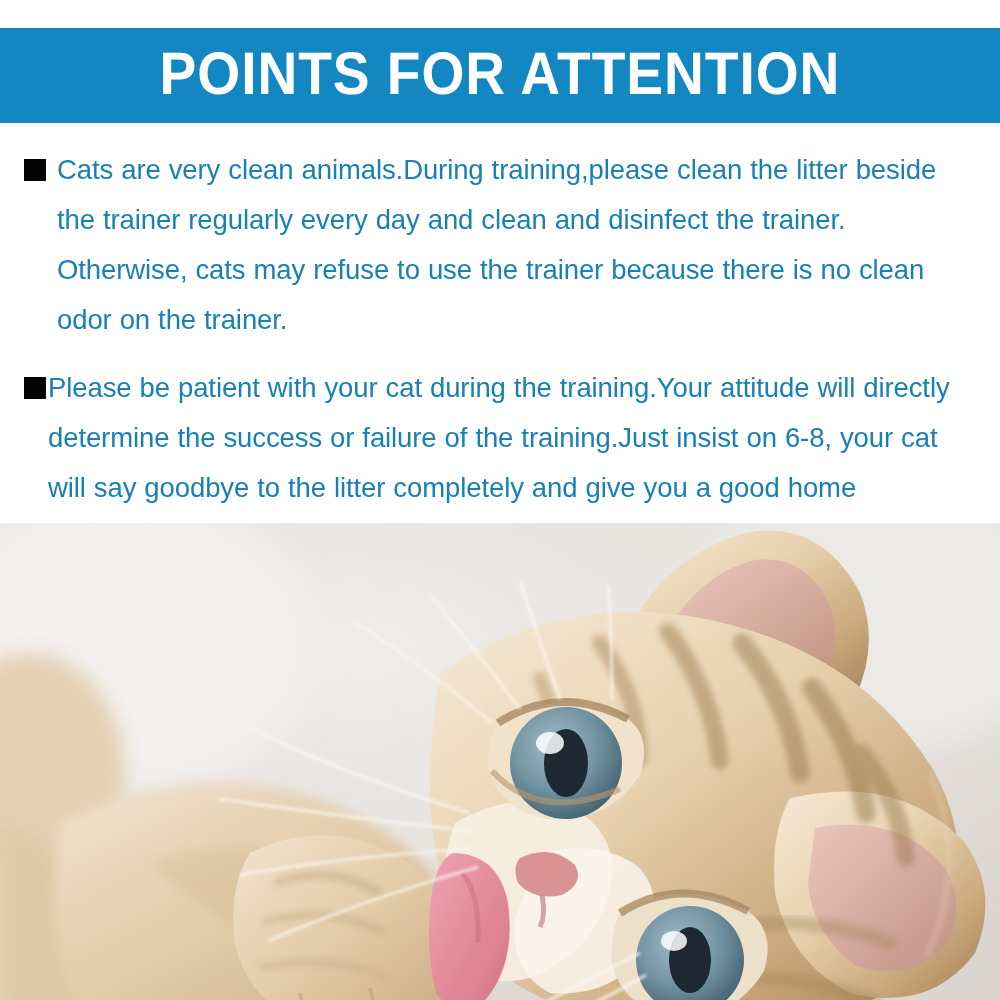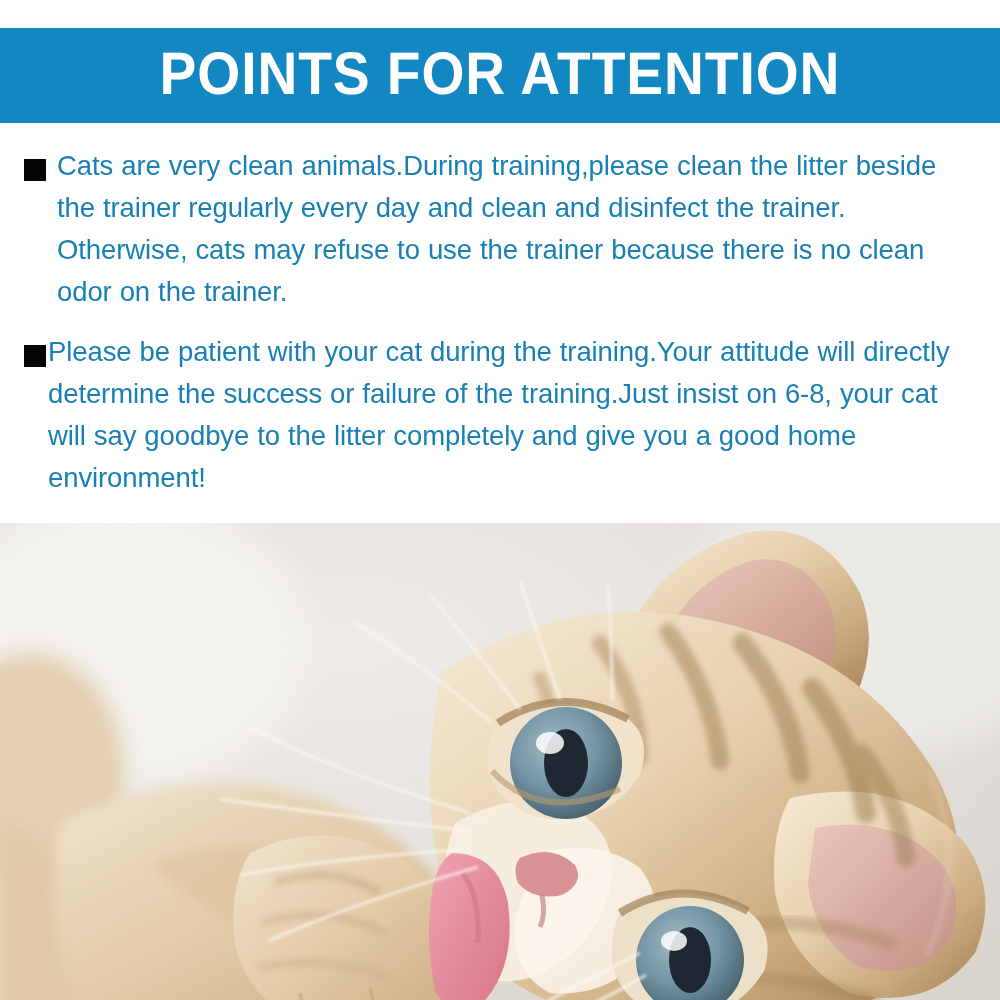--- a/index.html
+++ b/index.html
@@ -73,21 +73,21 @@
     left: 24px;
     top: 14px;
     width: 22px;
     height: 22px;
     background: #050505;
   }
   .note-text {
     color: #1880b4;
     font-family: "Liberation Sans", sans-serif;
     font-size: 27.5px;
-    line-height: 42px;
+    line-height: 50px;
     letter-spacing: -0.1px;
     word-spacing: 0.5px;
     margin: 0;
   }
 
   
   .photo {
     position: absolute;
     left: 0;
     top: 495px;

